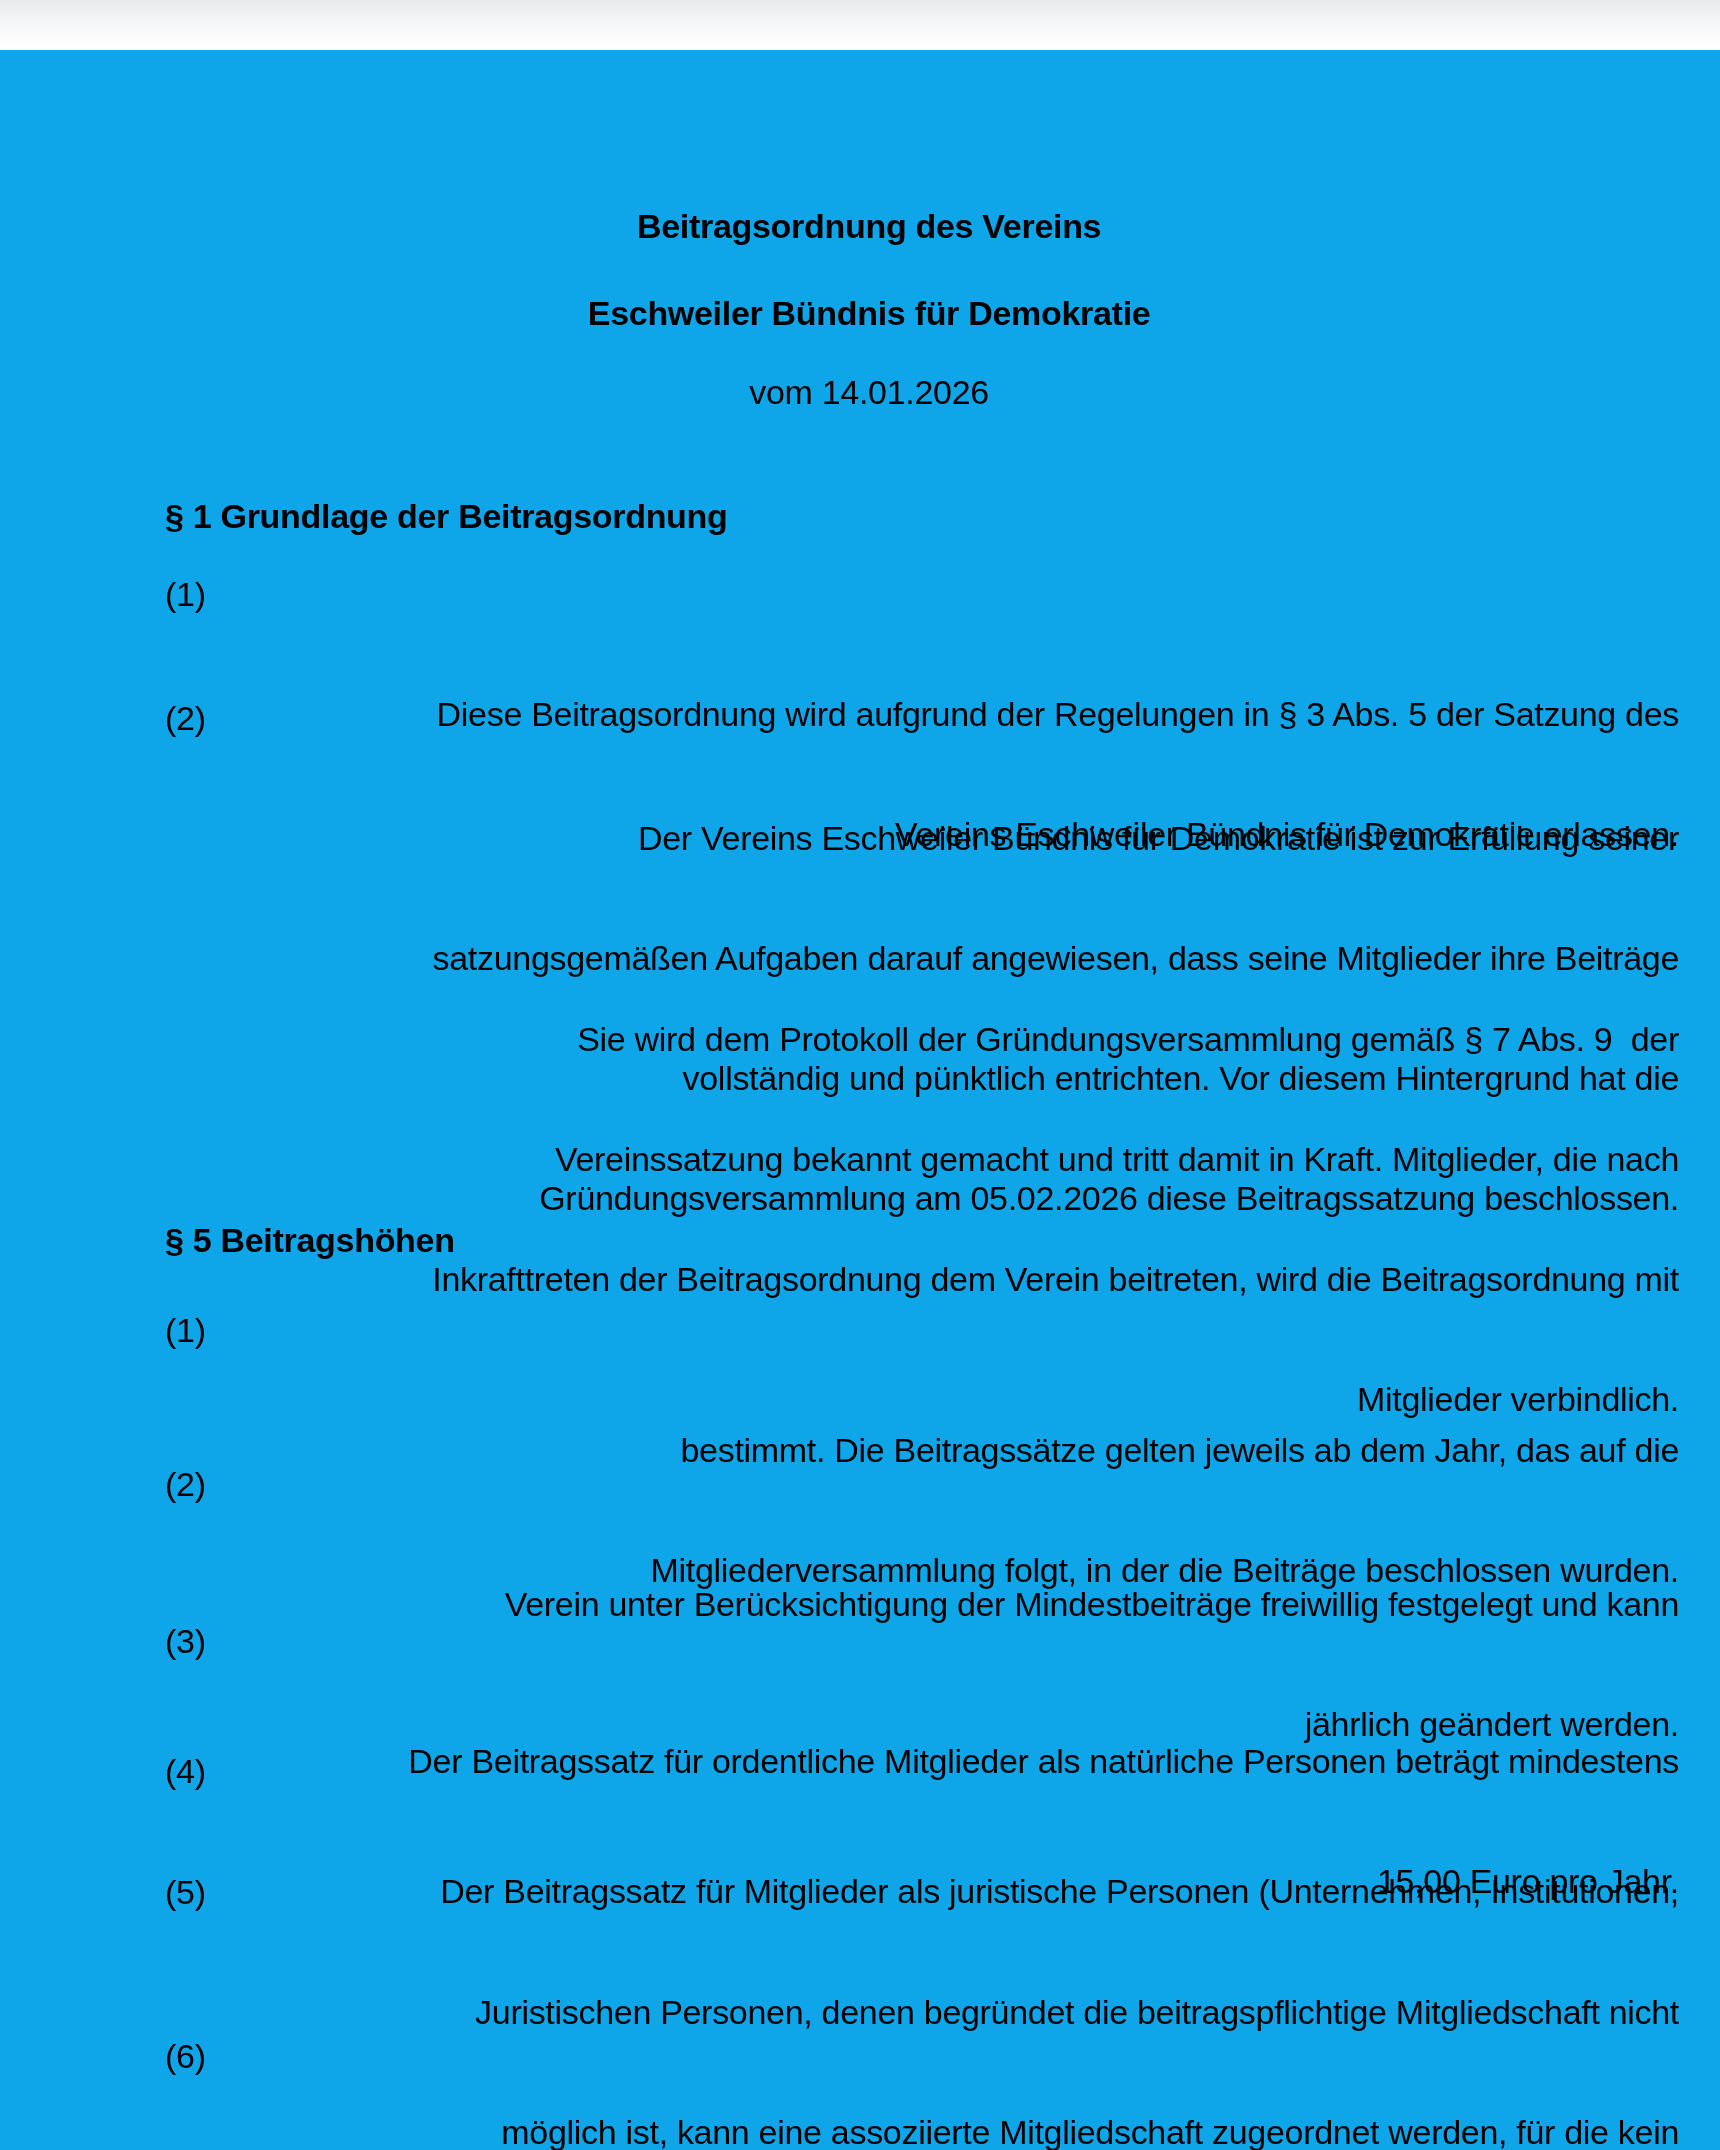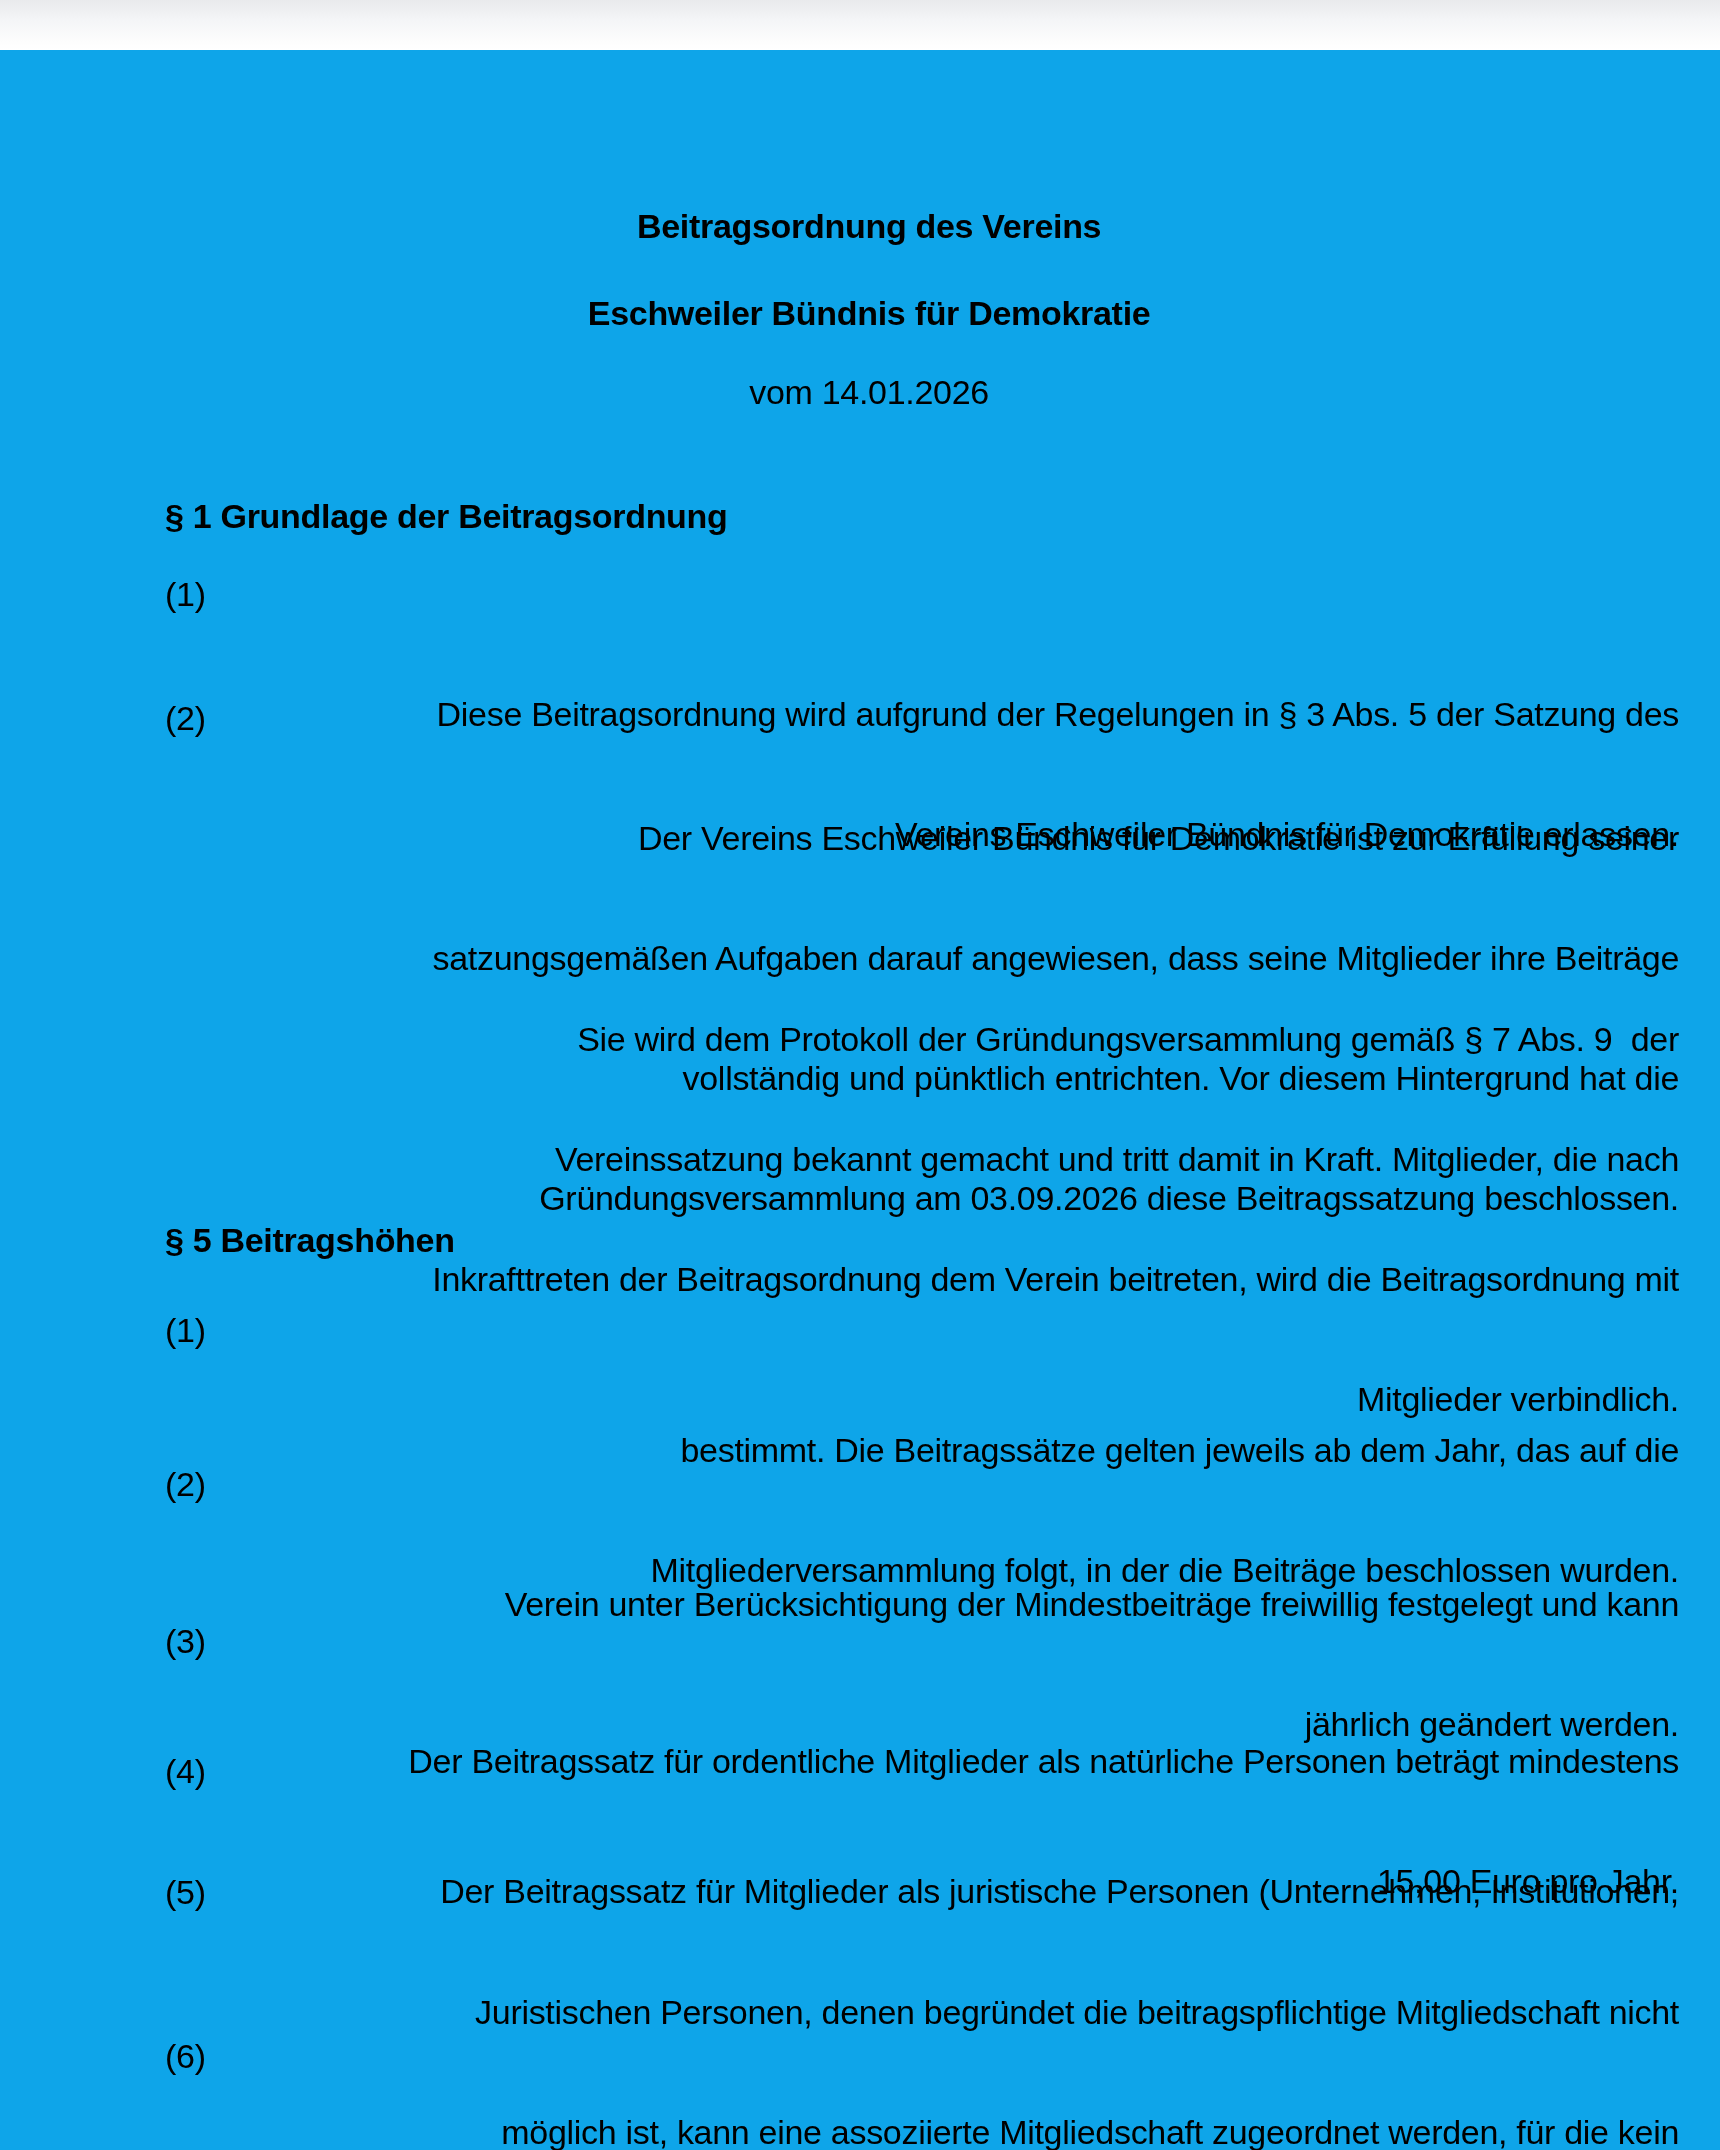--- a/index.html
+++ b/index.html
@@ -82,21 +82,21 @@
     <span class="pnum">(1)</span>
     <div class="pline">Diese Beitragsordnung wird aufgrund der Regelungen in § 3 Abs. 5 der Satzung des</div>
     <div class="pline">Vereins Eschweiler Bündnis für Demokratie erlassen.</div>
   </div>
 
   <div class="para txt" style="top:698px">
     <span class="pnum">(2)</span>
     <div class="pline">Der Vereins Eschweiler Bündnis für Demokratie ist zur Erfüllung seiner</div>
     <div class="pline">satzungsgemäßen Aufgaben darauf angewiesen, dass seine Mitglieder ihre Beiträge</div>
     <div class="pline">vollständig und pünktlich entrichten. Vor diesem Hintergrund hat die</div>
-    <div class="pline">Gründungsversammlung am 03.09.2026 diese Beitragssatzung beschlossen.</div>
+    <div class="pline">Gründungsversammlung am 05.02.2026 diese Beitragssatzung beschlossen.</div>
   </div>
 
   <div class="para txt" style="top:899px">
     <span class="pnum"></span>
     <div class="pline">Sie wird dem Protokoll der Gründungsversammlung gemäß § 7 Abs. 9  der</div>
     <div class="pline">Vereinssatzung bekannt gemacht und tritt damit in Kraft. Mitglieder, die nach</div>
     <div class="pline">Inkrafttreten der Beitragsordnung dem Verein beitreten, wird die Beitragsordnung mit</div>
     <div class="pline">Mitglieder verbindlich.</div>
   </div>
 

